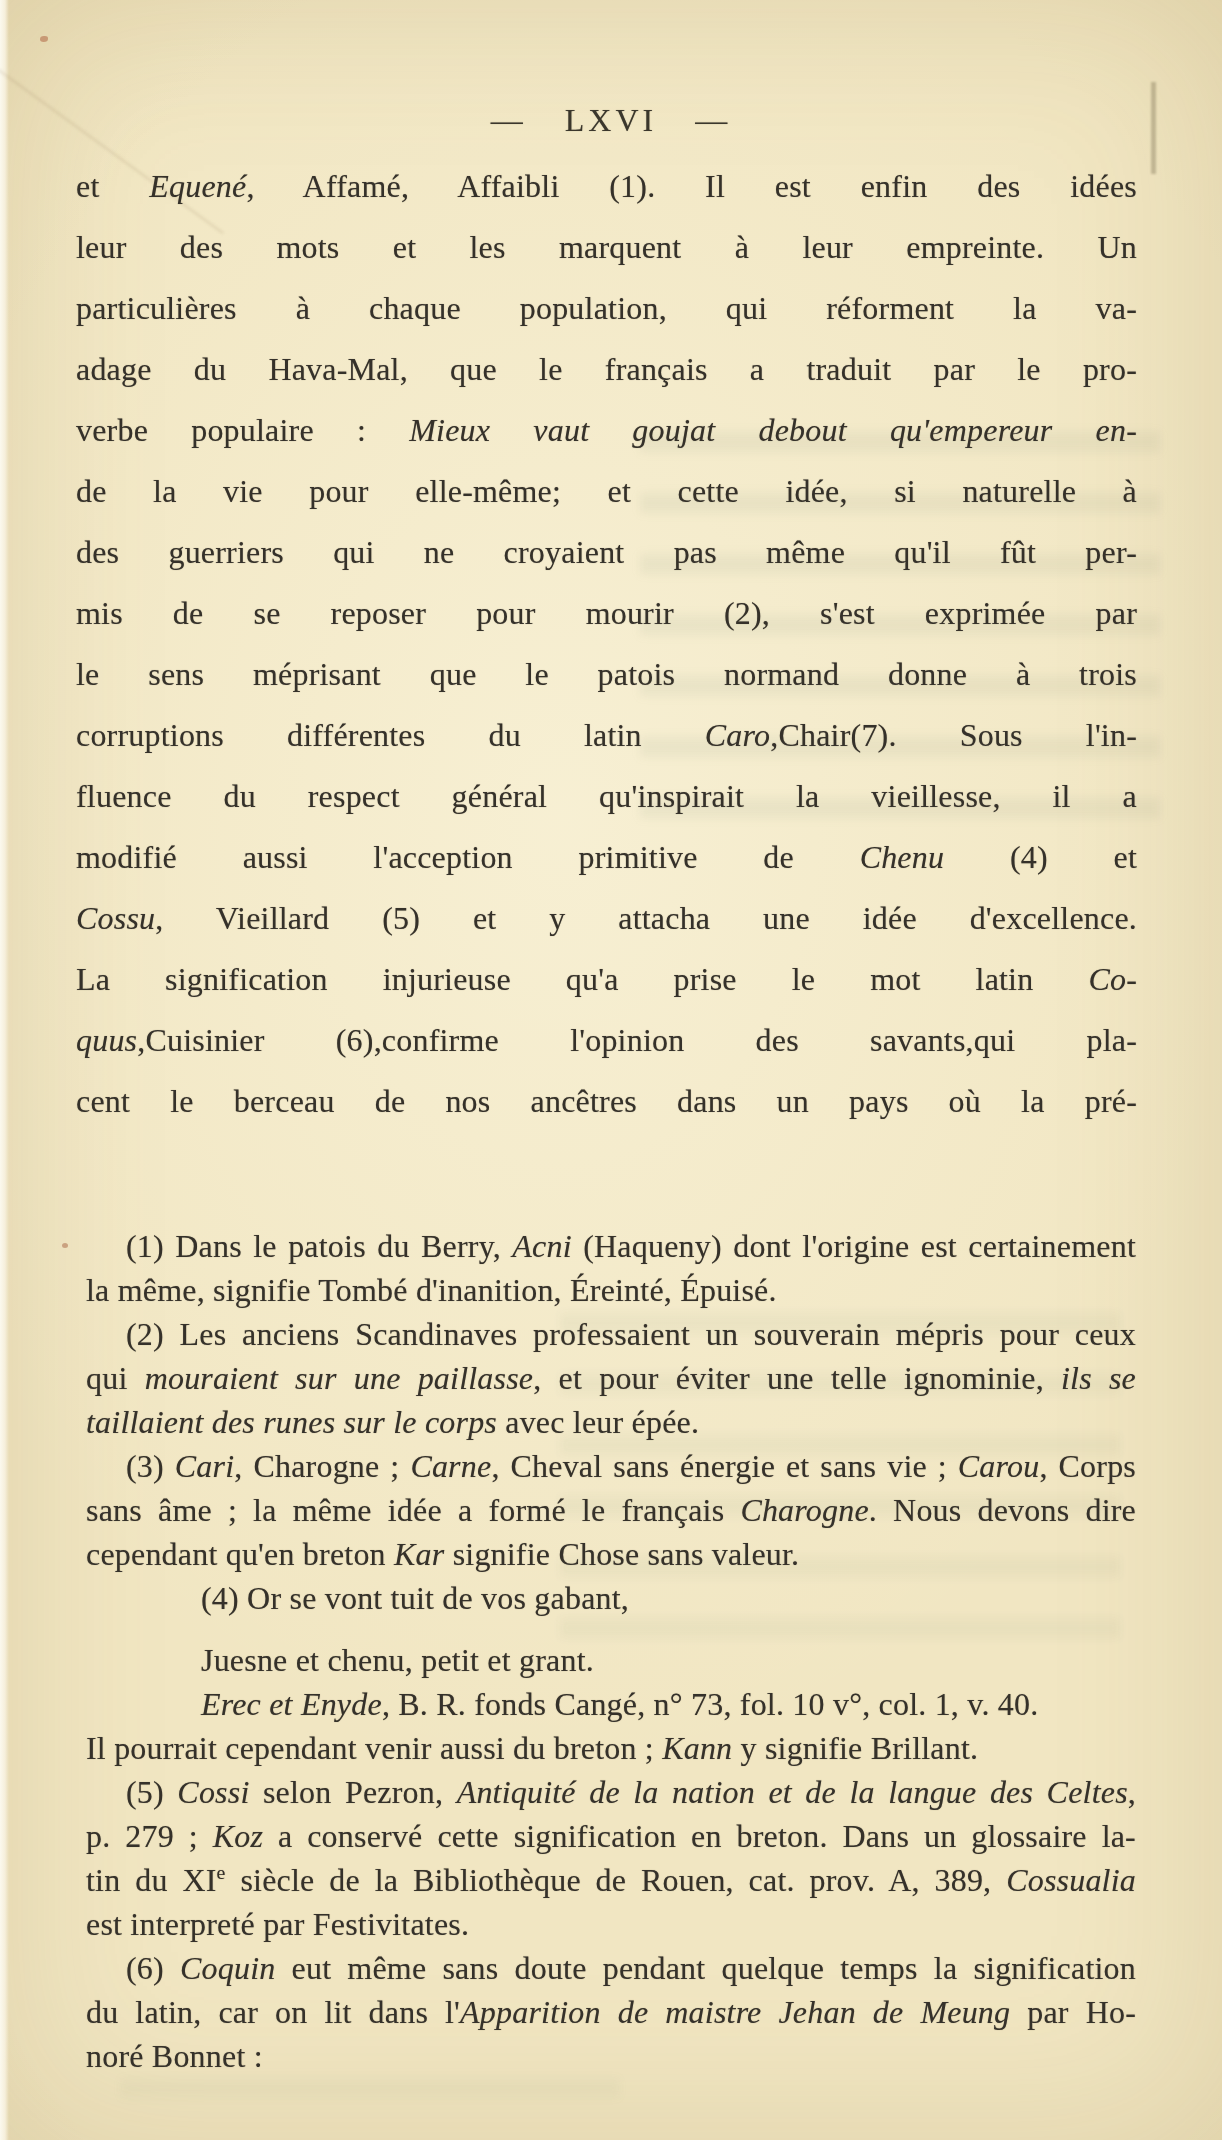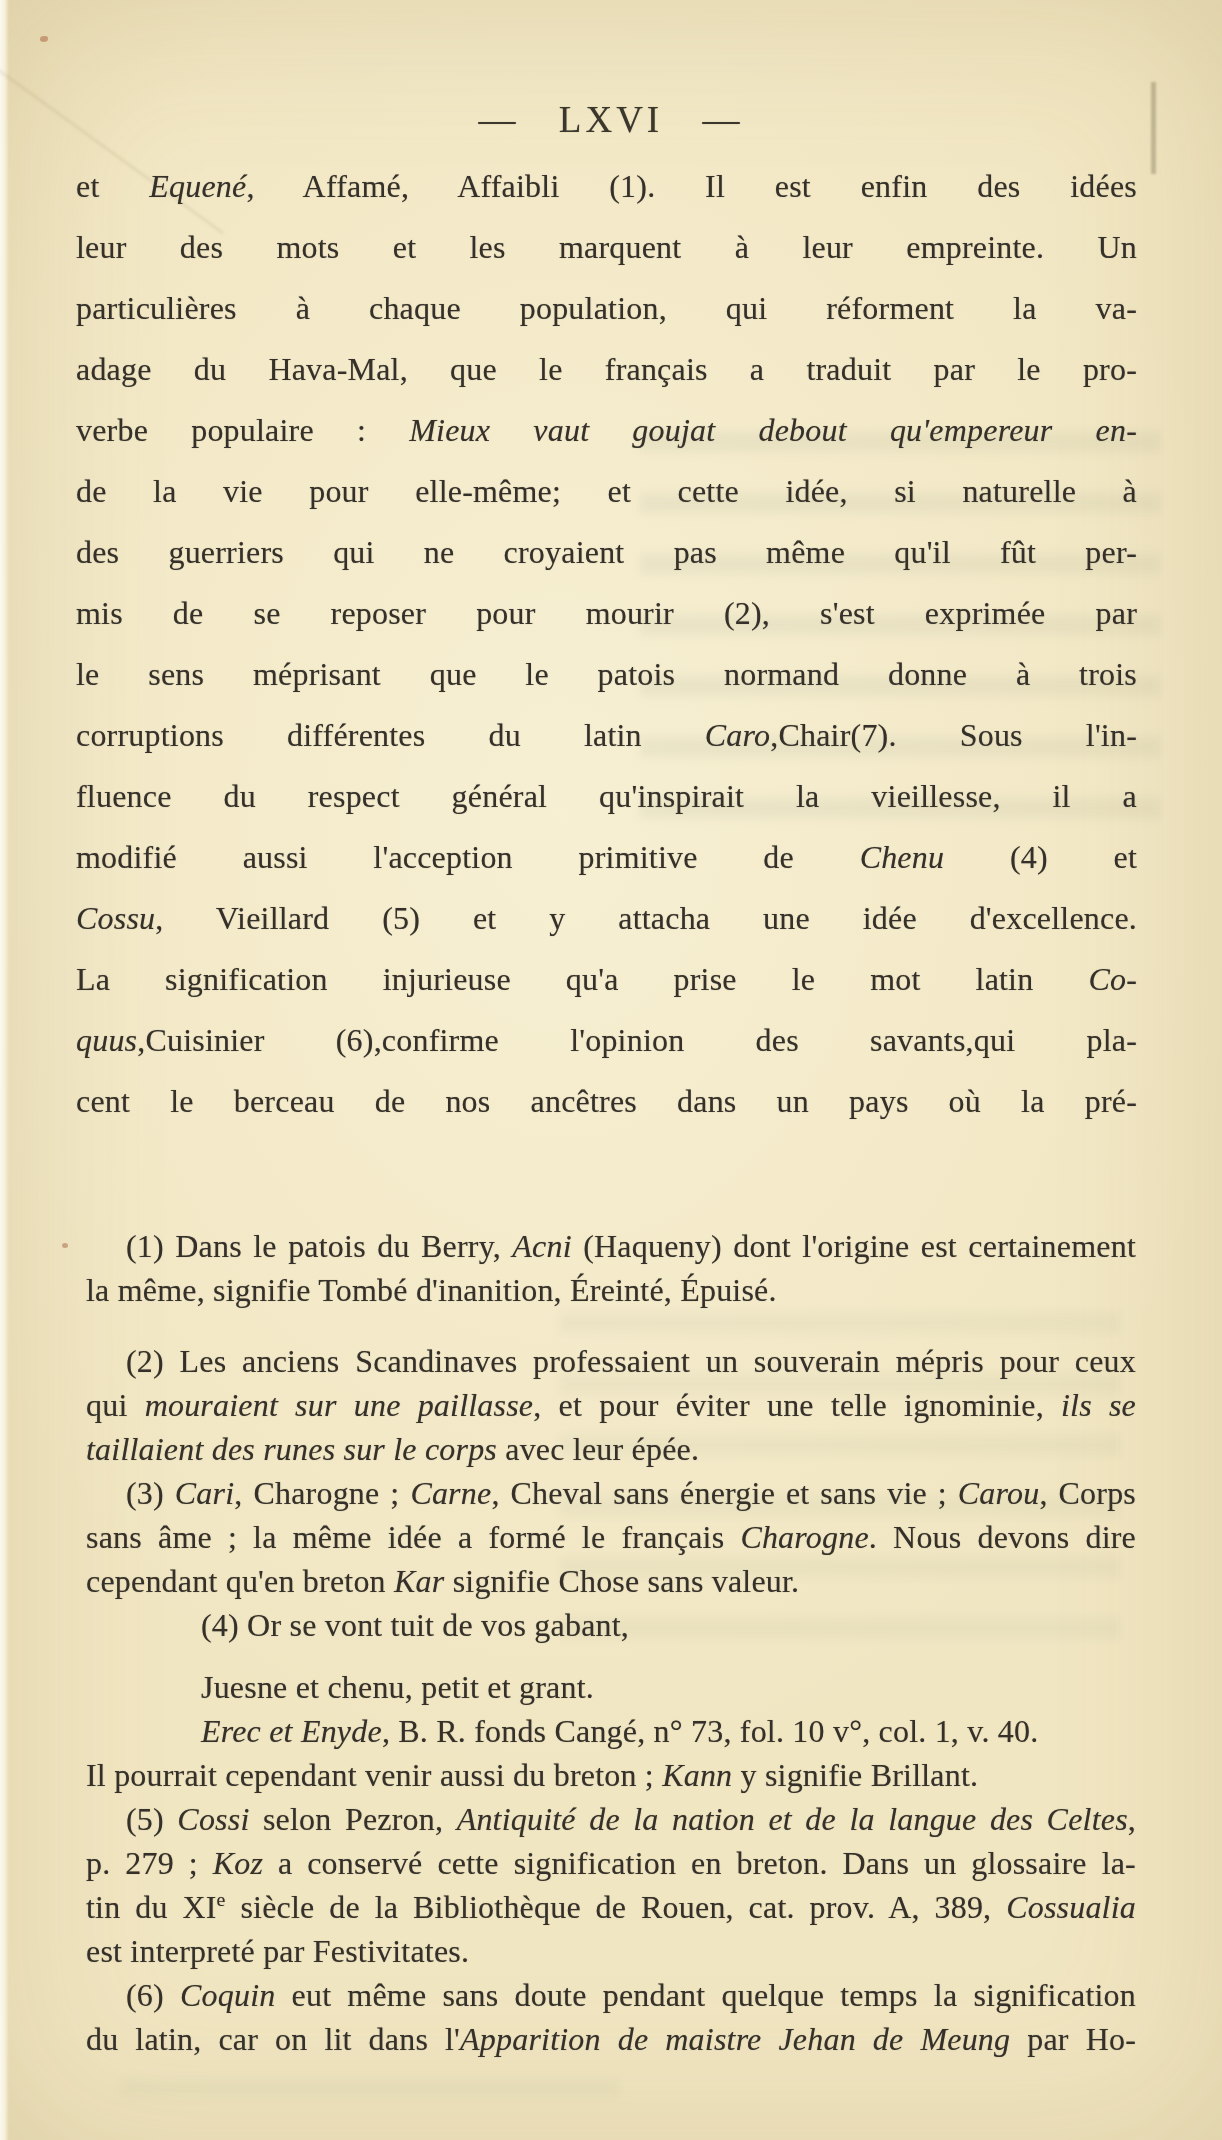--- a/index.html
+++ b/index.html
@@ -16,21 +16,21 @@
     font-family:"Liberation Serif","DejaVu Serif",serif;
     color:#35312a;
   }
   .txt { text-shadow: 0 0 1px rgba(60,54,40,0.45); }
   .page-edge-left {
     position:absolute; left:0; top:0; width:9px; height:100%;
     background:linear-gradient(90deg,#fbf9ee 0%,#f6efdb 55%,rgba(246,239,219,0) 100%);
   }
   .header {
     position:absolute; top:100px; left:0; width:100%;
-    text-align:center; font-size:37px; line-height:40px;
+    text-align:center; font-size:32px; line-height:40px;
     letter-spacing:4px; word-spacing:26px; color:#3b372c;
   }
   .main-block {
     position:absolute; top:156px; left:76px; width:1061px;
     font-size:32px; line-height:61px; letter-spacing:0.2px;
   }
   .fn-block {
     position:absolute; top:1224px; left:86px; width:1050px;
     font-size:32px; line-height:44px; letter-spacing:0.2px;
   }
@@ -100,30 +100,31 @@
       <div class="line j"><span>modifié aussi l'acception primitive de </span><span class="it">Chenu</span><span> (4) et</span></div>
       <div class="line j"><span class="it">Cossu</span><span>, Vieillard (5) et y attacha une idée d'excellence.</span></div>
       <div class="line j"><span>La signification injurieuse qu'a prise le mot latin </span><span class="it">Co-</span></div>
       <div class="line j"><span class="it">quus</span><span>,Cuisinier (6),confirme l'opinion des savants,qui pla-</span></div>
       <div class="line j"><span>cent le berceau de nos ancêtres dans un pays où la pré-</span></div>
     </div>
 
   <div class="fn-block txt" id="fn-block">
       <div class="line j" style="text-indent: 40px;"><span>(1) Dans le patois du Berry, </span><span class="it">Acni</span><span> (Haqueny) dont l'origine est certainement</span></div>
       <div class="line"><span>la même, signifie Tombé d'inanition, Éreinté, Épuisé.</span></div>
-      <div class="line j" style="text-indent: 40px; margin-top: 27px;"><span>(2) Les anciens Scandinaves professaient un souverain mépris pour ceux</span></div>
+      <div class="line j" style="text-indent: 40px;"><span>(2) Les anciens Scandinaves professaient un souverain mépris pour ceux</span></div>
       <div class="line j"><span>qui </span><span class="it">mouraient sur une paillasse</span><span>, et pour éviter une telle ignominie, </span><span class="it">ils se</span></div>
       <div class="line"><span class="it">taillaient des runes sur le corps</span><span> avec leur épée.</span></div>
       <div class="line j" style="text-indent: 40px;"><span>(3) </span><span class="it">Cari</span><span>, Charogne ; </span><span class="it">Carne</span><span>, Cheval sans énergie et sans vie ; </span><span class="it">Carou</span><span>, Corps</span></div>
       <div class="line j"><span>sans âme ; la même idée a formé le français </span><span class="it">Charogne</span><span>. Nous devons dire</span></div>
       <div class="line"><span>cependant qu'en breton </span><span class="it">Kar</span><span> signifie Chose sans valeur.</span></div>
       <div class="line" style="text-indent: 115px;"><span>(4) Or se vont tuit de vos gabant,</span></div>
       <div class="line" style="text-indent: 115px; margin-top: 18px;"><span>Juesne et chenu, petit et grant.</span></div>
       <div class="line" style="text-indent: 115px;"><span class="it">Erec et Enyde</span><span>, B. R. fonds Cangé, n° 73, fol. 10 v°, col. 1, v. 40.</span></div>
       <div class="line"><span>Il pourrait cependant venir aussi du breton ; </span><span class="it">Kann</span><span> y signifie Brillant.</span></div>
       <div class="line j" style="text-indent: 40px;"><span>(5) </span><span class="it">Cossi</span><span> selon Pezron, </span><span class="it">Antiquité de la nation et de la langue des Celtes</span><span>,</span></div>
       <div class="line j"><span>p. 279 ; </span><span class="it">Koz</span><span> a conservé cette signification en breton. Dans un glossaire la-</span></div>
       <div class="line j"><span>tin du XI</span><sup>e</sup><span> siècle de la Bibliothèque de Rouen, cat. prov. A, 389, </span><span class="it">Cossualia</span></div>
       <div class="line"><span>est interpreté par Festivitates.</span></div>
       <div class="line j" style="text-indent: 40px;"><span>(6) </span><span class="it">Coquin</span><span> eut même sans doute pendant quelque temps la signification</span></div>
       <div class="line j"><span>du latin, car on lit dans l'</span><span class="it">Apparition de maistre Jehan de Meung</span><span> par Ho-</span></div>
+      <div class="line"><span>noré Bonnet :</span></div>
     </div>
 </div>
 
 </body></html>

